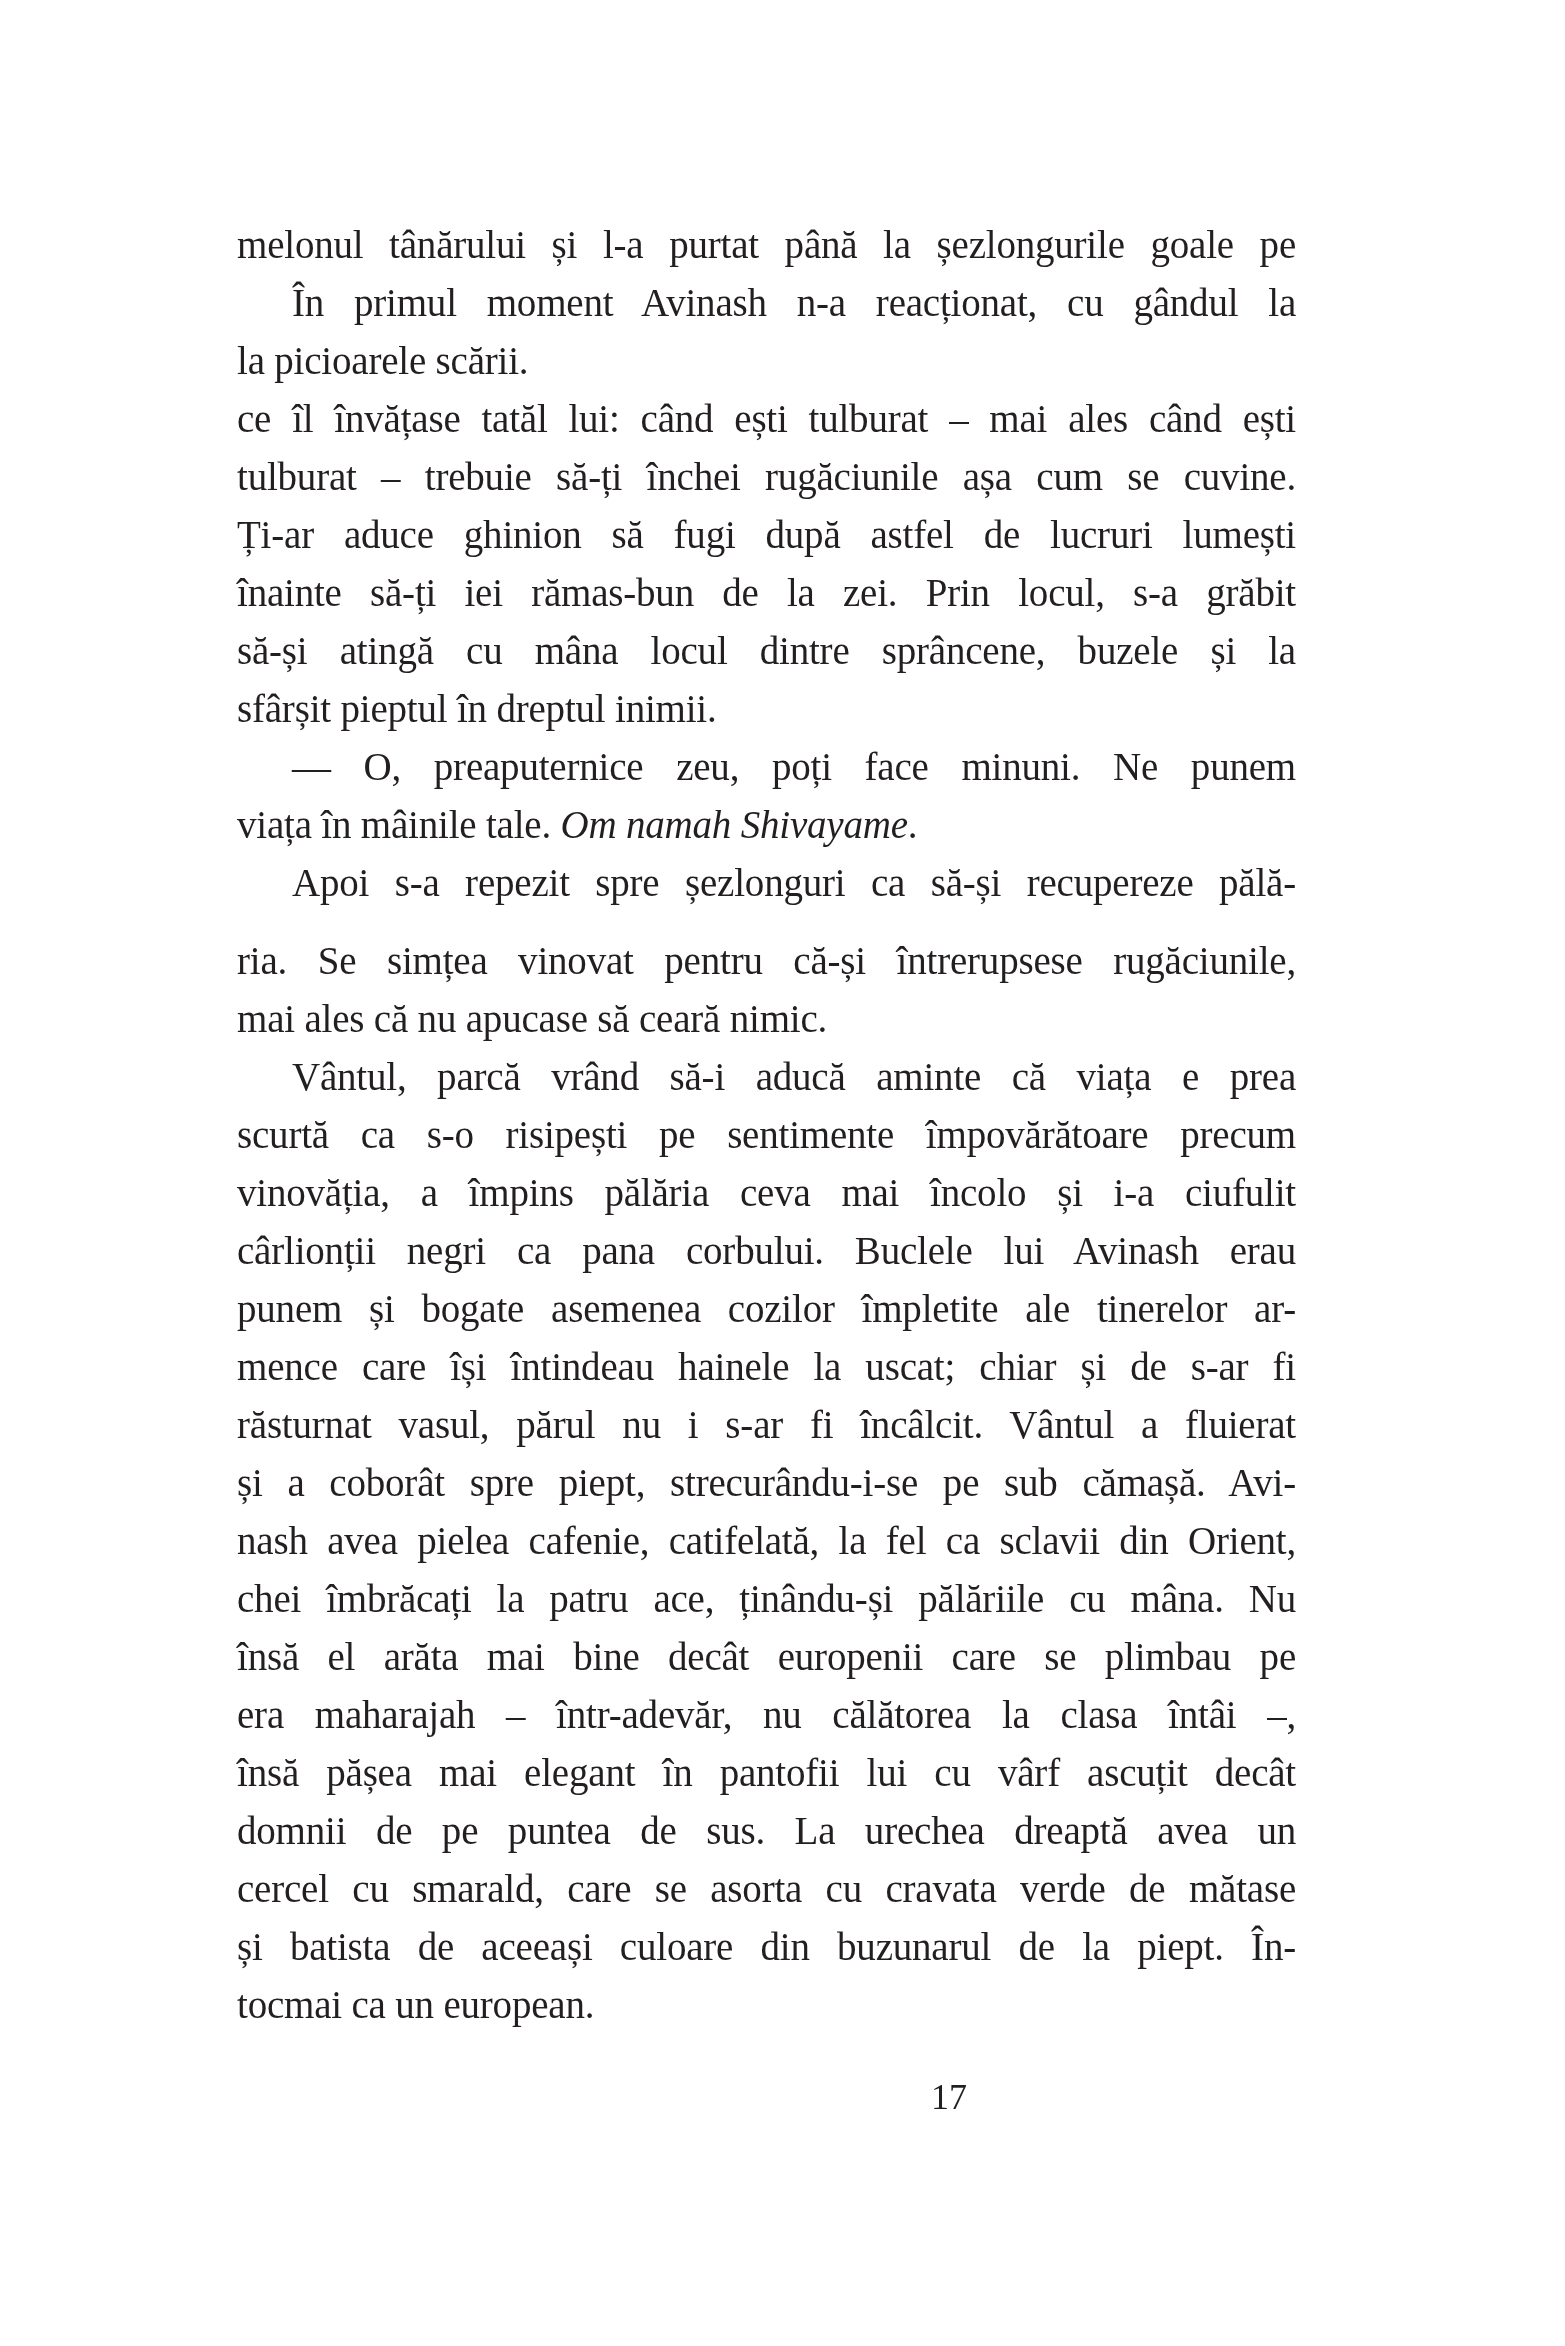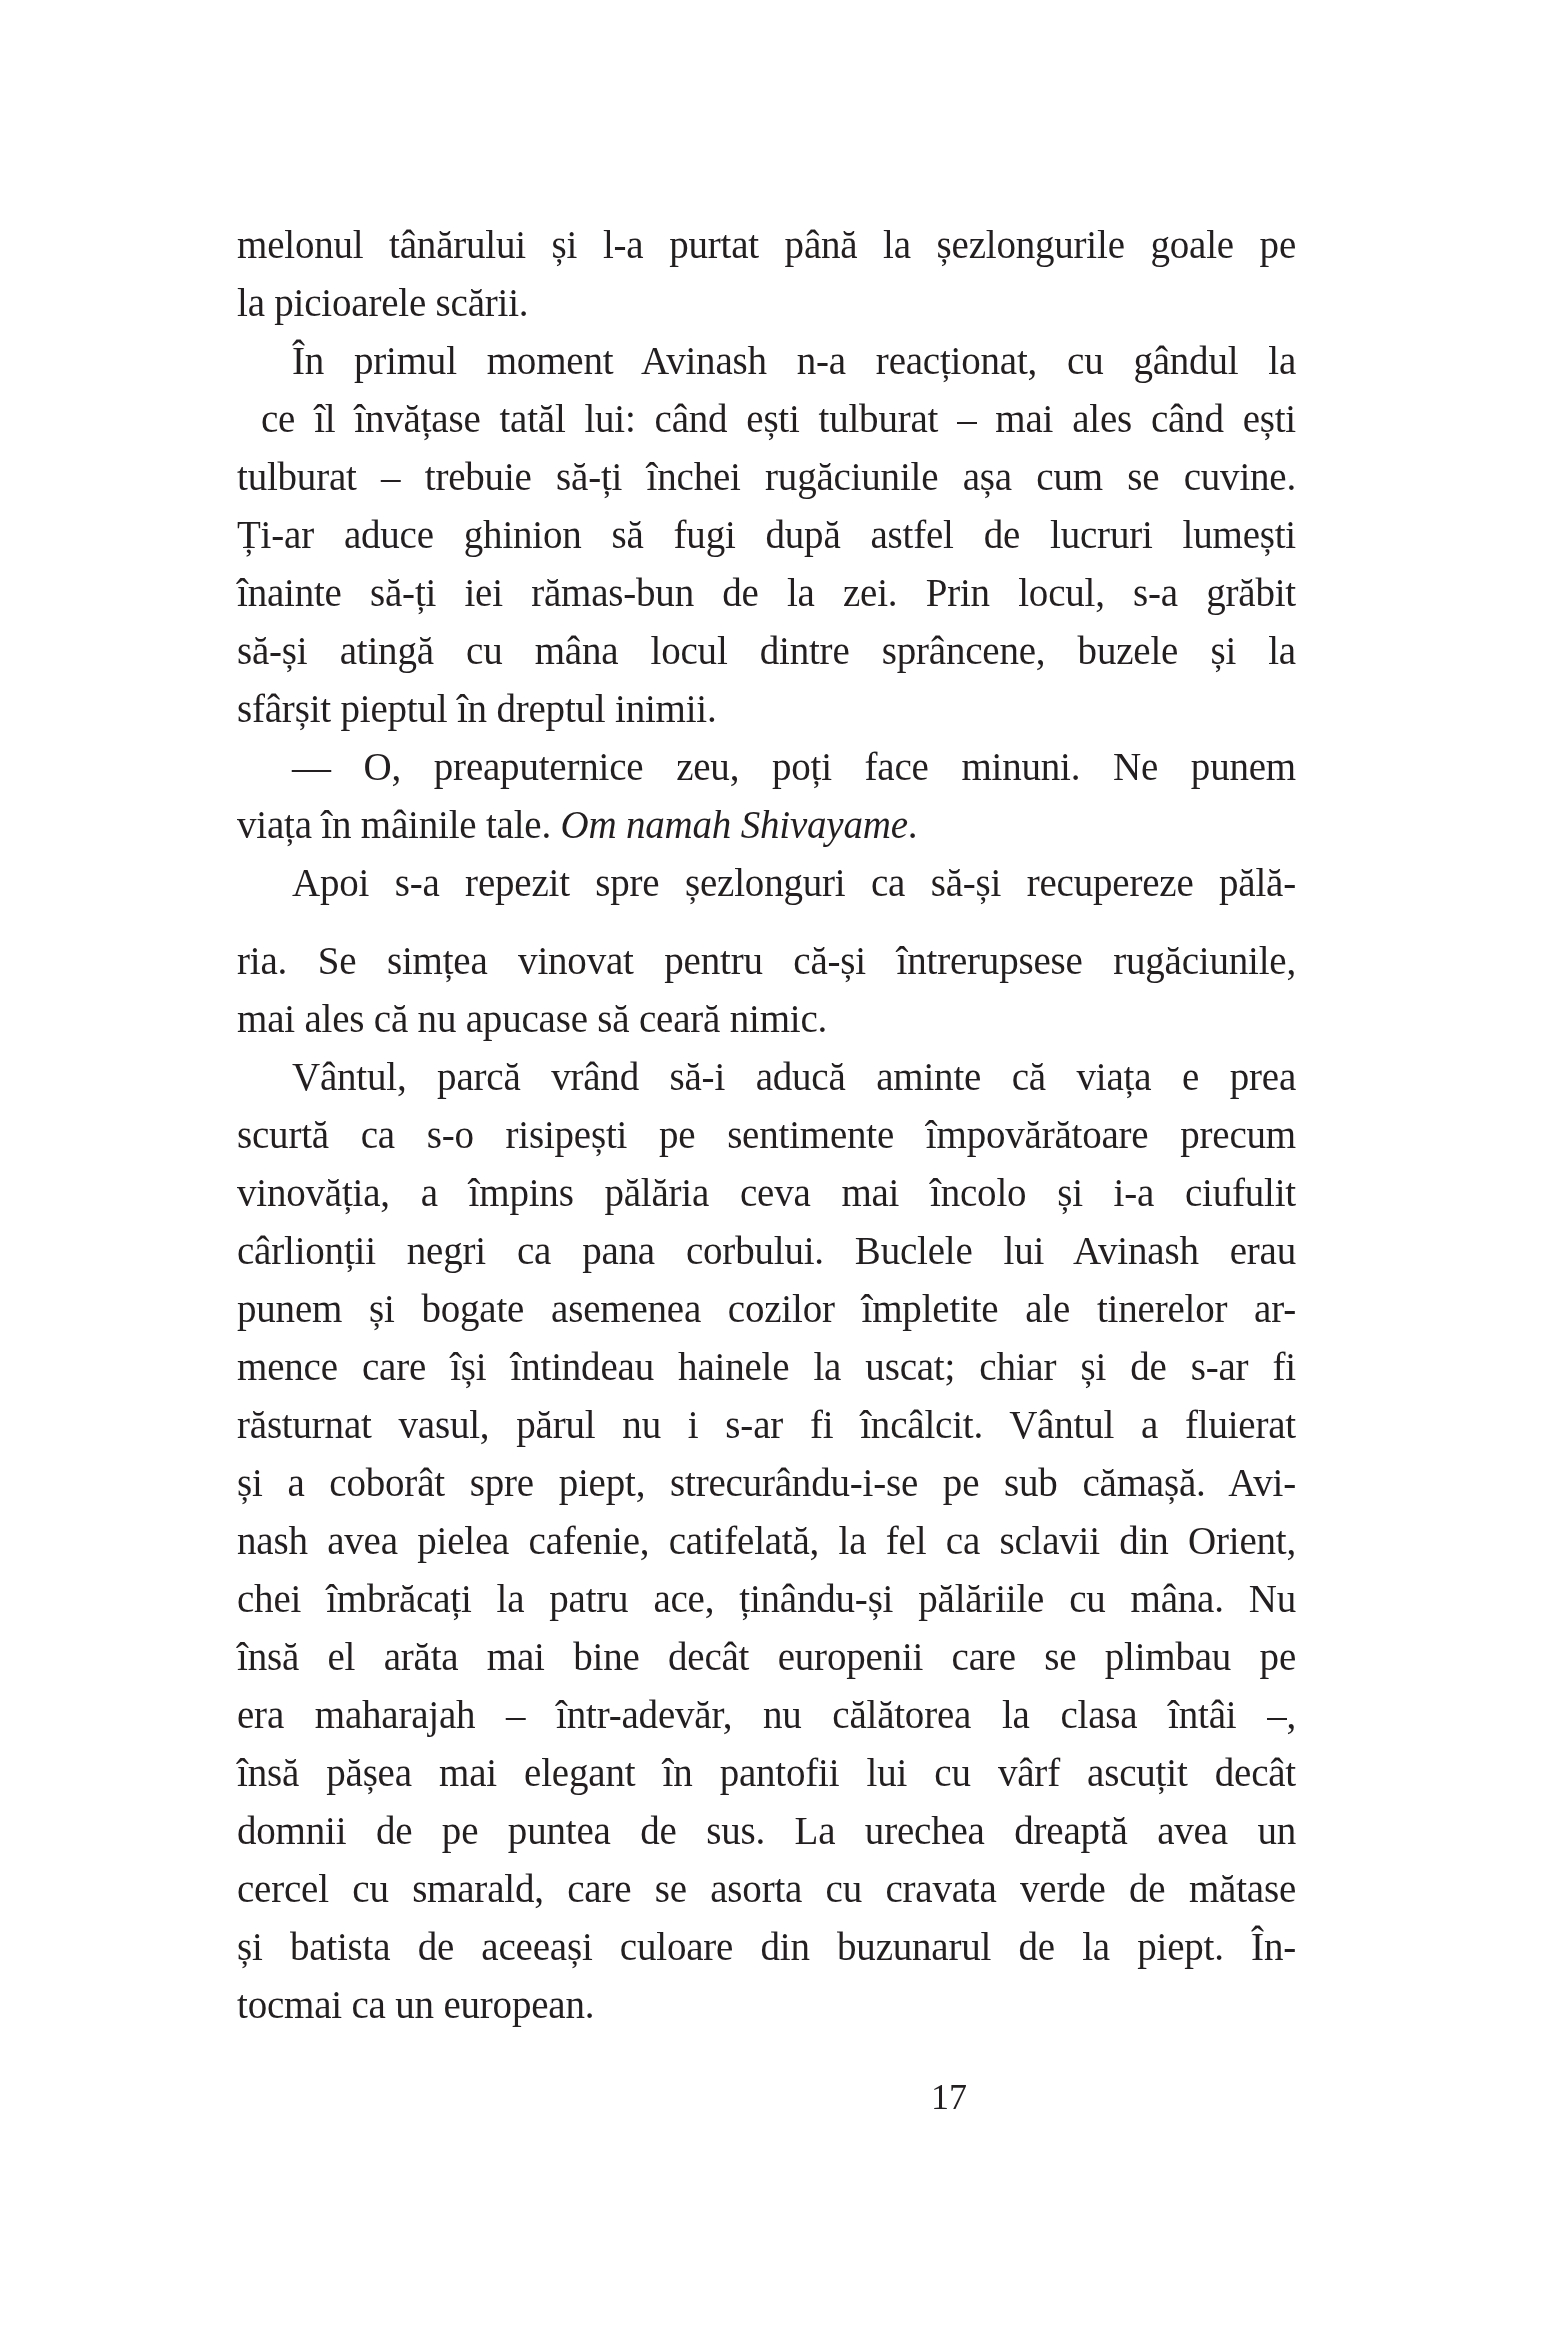--- a/index.html
+++ b/index.html
@@ -58,23 +58,23 @@
       color: #231f20;
       text-align: center;
     }
   </style>
 </head>
 <body>
 
 <div class="page">
   <div class="text-block" id="text-block">
       <div class="line" style="word-spacing: 0px;"><span>melonul tânărului și l-a purtat până la șezlongurile goale pe</span></div>
+      <div class="line indent" style="word-spacing: 0px;"><span>În primul moment Avinash n-a reacționat, cu gândul la</span></div>
       <div class="line last"><span>la picioarele scării.</span></div>
-      <div class="line indent" style="word-spacing: 0px;"><span>În primul moment Avinash n-a reacționat, cu gândul la</span></div>
-      <div class="line" style="word-spacing: 0px; margin-left: 24px;"><span>ce îl învățase tatăl lui: când ești tulburat – mai ales când ești</span></div>
+      <div class="line" style="word-spacing: 0px;"><span>ce îl învățase tatăl lui: când ești tulburat – mai ales când ești</span></div>
       <div class="line" style="word-spacing: 0px;"><span>tulburat – trebuie să-ți închei rugăciunile așa cum se cuvine.</span></div>
       <div class="line" style="word-spacing: 0px;"><span>Ți-ar aduce ghinion să fugi după astfel de lucruri lumești</span></div>
       <div class="line" style="word-spacing: 0px;"><span>înainte să-ți iei rămas-bun de la zei. Prin locul, s-a grăbit</span></div>
       <div class="line" style="word-spacing: 0px;"><span>să-și atingă cu mâna locul dintre sprâncene, buzele și la</span></div>
       <div class="line last"><span>sfârșit pieptul în dreptul inimii.</span></div>
       <div class="line indent" style="word-spacing: 0px;"><span>— O, preaputernice zeu, poți face minuni. Ne punem</span></div>
       <div class="line last"><span>viața în mâinile tale. </span><em>Om namah Shivayame</em><span>.</span></div>
       <div class="line indent" style="word-spacing: 0px;"><span>Apoi s-a repezit spre șezlonguri ca să-și recupereze pălă-</span></div>
       <div class="line" style="word-spacing: 0px; margin-top: 20px;"><span>ria. Se simțea vinovat pentru că-și întrerupsese rugăciunile,</span></div>
       <div class="line last"><span>mai ales că nu apucase să ceară nimic.</span></div>

